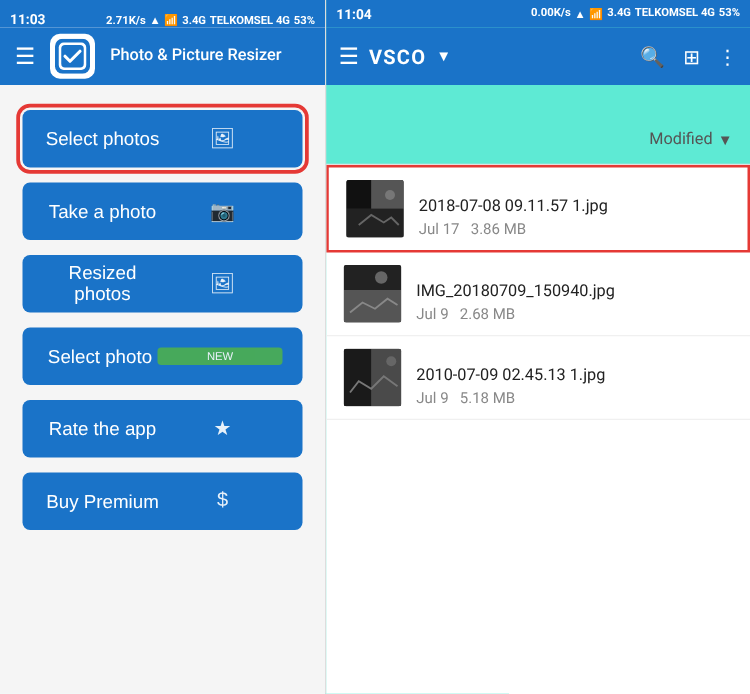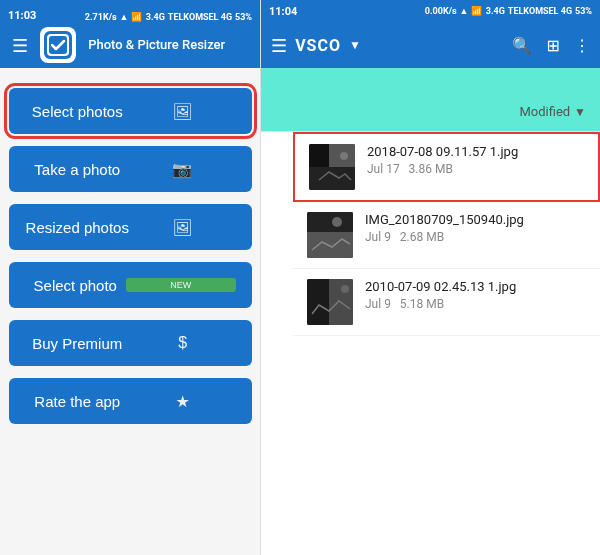--- a/index.html
+++ b/index.html
@@ -87,21 +87,21 @@
       flex: 1;
       background: #f5f5f5;
       display: flex;
       flex-direction: column;
       align-items: center;
       padding: 20px 14px;
       gap: 12px;
     }
 
     .menu-btn {
-      width: 243px;
+      width: 224px;
       height: 46px;
       background: #1a73c8;
       border: none;
       border-radius: 6px;
       color: white;
       font-size: 15px;
       font-weight: 500;
       display: flex;
       align-items: center;
       justify-content: space-between;
@@ -210,26 +210,25 @@
     }
 
     .file-list {
       flex: 1;
       overflow-y: auto;
       background: #fff;
     }
 
     .file-item {
       display: flex;
-      align-items: flex-start;
+      align-items: flex-end;
       padding: 10px 14px;
       border-bottom: 1px solid #f0f0f0;
       cursor: pointer;
       gap: 12px;
-      margin-left: 32px;
     }
 
     .file-item.highlighted {
       border: 2.5px solid #e53935;
     }
 
     .file-thumb {
       width: 46px;
       height: 46px;
       background: #888;
@@ -303,26 +302,26 @@
     </button>
     <button class="menu-btn">
       <span>Resized photos</span>
       <span class="btn-icon">🖼</span>
     </button>
     <button class="menu-btn">
       <span>Select photo</span>
       <span class="btn-icon" style="background:#4caf50;font-size:9px;padding:2px 4px;border-radius:3px;">NEW</span>
     </button>
     <button class="menu-btn">
+      <span>Rate the app</span>
+      <span class="btn-icon">★</span>
+    </button>
+    <button class="menu-btn">
       <span>Buy Premium</span>
       <span class="btn-icon">$</span>
-    </button>
-    <button class="menu-btn">
-      <span>Rate the app</span>
-      <span class="btn-icon">★</span>
     </button>
   </div>
 </div>
 
 <div class="right-panel">
   <div class="status-bar-right">
     <span class="time">11:04</span>
     <div class="status-icons">
       <span>0.00K/s</span>
       <span>▲</span>

